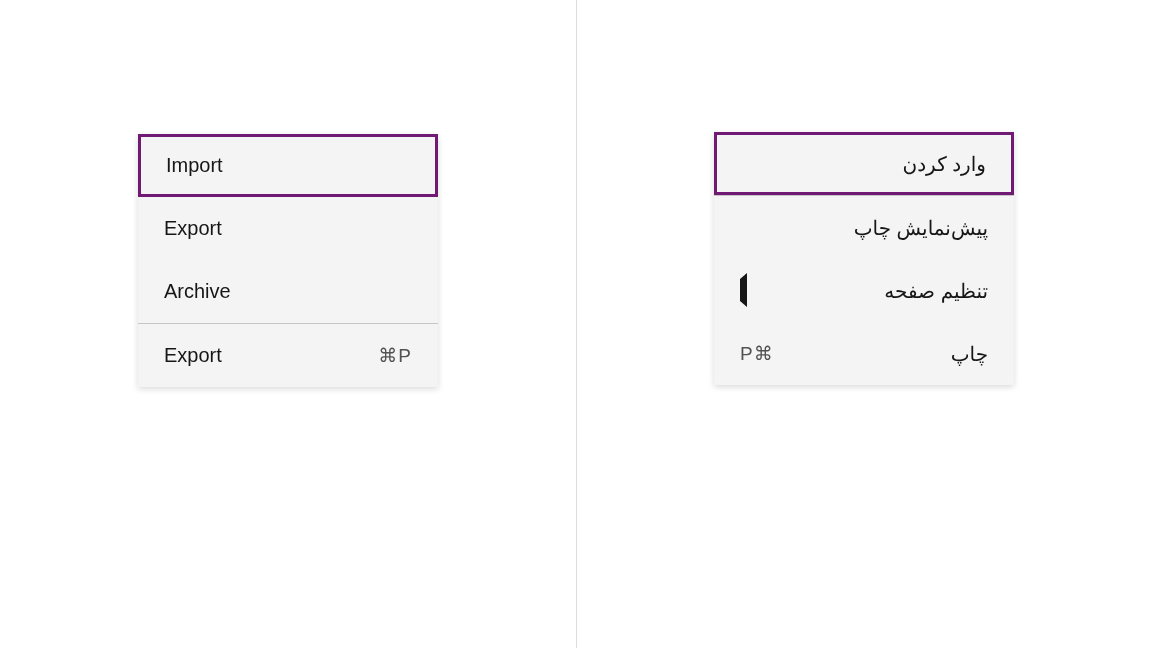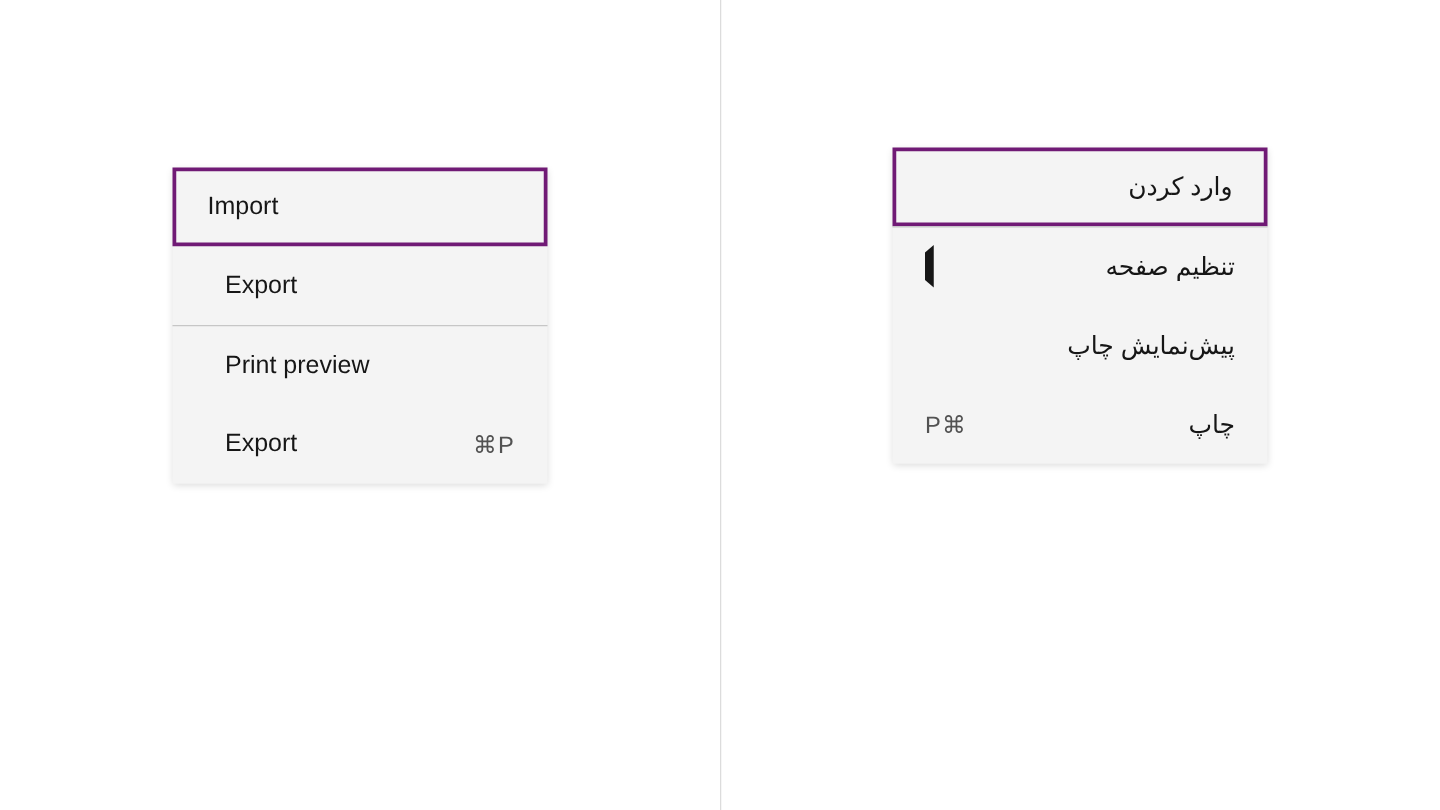--- a/index.html
+++ b/index.html
@@ -27,21 +27,21 @@
       width: 300px;
       background: #f4f4f4;
       box-shadow: 0 2px 6px rgba(0,0,0,0.15);
     }
     .menu.ltr {
       left: 138px;
       top: 134px;
     }
     .menu.rtl {
       left: 714px;
-      top: 118px;
+      top: 132px;
     }
     .menu-item {
       display: flex;
       align-items: center;
       justify-content: space-between;
       height: 63px;
       padding: 0 26px;
       font-size: 20px;
       color: #161616;
       cursor: pointer;
@@ -76,57 +76,56 @@
     .chevron.left {
       border-right: 7px solid #161616;
     }
     .shortcut {
       font-size: 19px;
       color: #525252;
       letter-spacing: 1px;
     }
     .label {
       flex: 0 0 auto;
-      margin-left: 16px;
     }
     .trailing {
       flex: 0 0 auto;
     }
   </style>
 </head>
 <body>
 
 <div class="divider-vertical"></div>
 
 <div class="menu ltr">
   <div class="menu-item focused">
     <span class="label">Import</span>
   </div>
   <div class="menu-item">
     <span class="label">Export</span>
   </div>
+  <div class="menu-item">
+    <span class="label">Archive</span>
+  </div>
   <div class="menu-divider"></div>
-  <div class="menu-item">
-    <span class="label">Print preview</span>
-  </div>
   <div class="menu-item">
     <span class="label">Export</span>
     <span class="trailing shortcut">⌘P</span>
   </div>
 </div>
 
 <div class="menu rtl">
   <div class="menu-item focused">
     <span class="label">وارد کردن</span>
   </div>
   <div class="menu-divider"></div>
   <div class="menu-item">
+    <span class="label">پیش‌نمایش چاپ</span>
+  </div>
+  <div class="menu-item">
     <span class="label">تنظیم صفحه</span>
     <span class="trailing"><span class="chevron left"></span></span>
-  </div>
-  <div class="menu-item">
-    <span class="label">پیش‌نمایش چاپ</span>
   </div>
   <div class="menu-item">
     <span class="label">چاپ</span>
     <span class="trailing shortcut">⌘P</span>
   </div>
 </div>
 
 </body></html>

